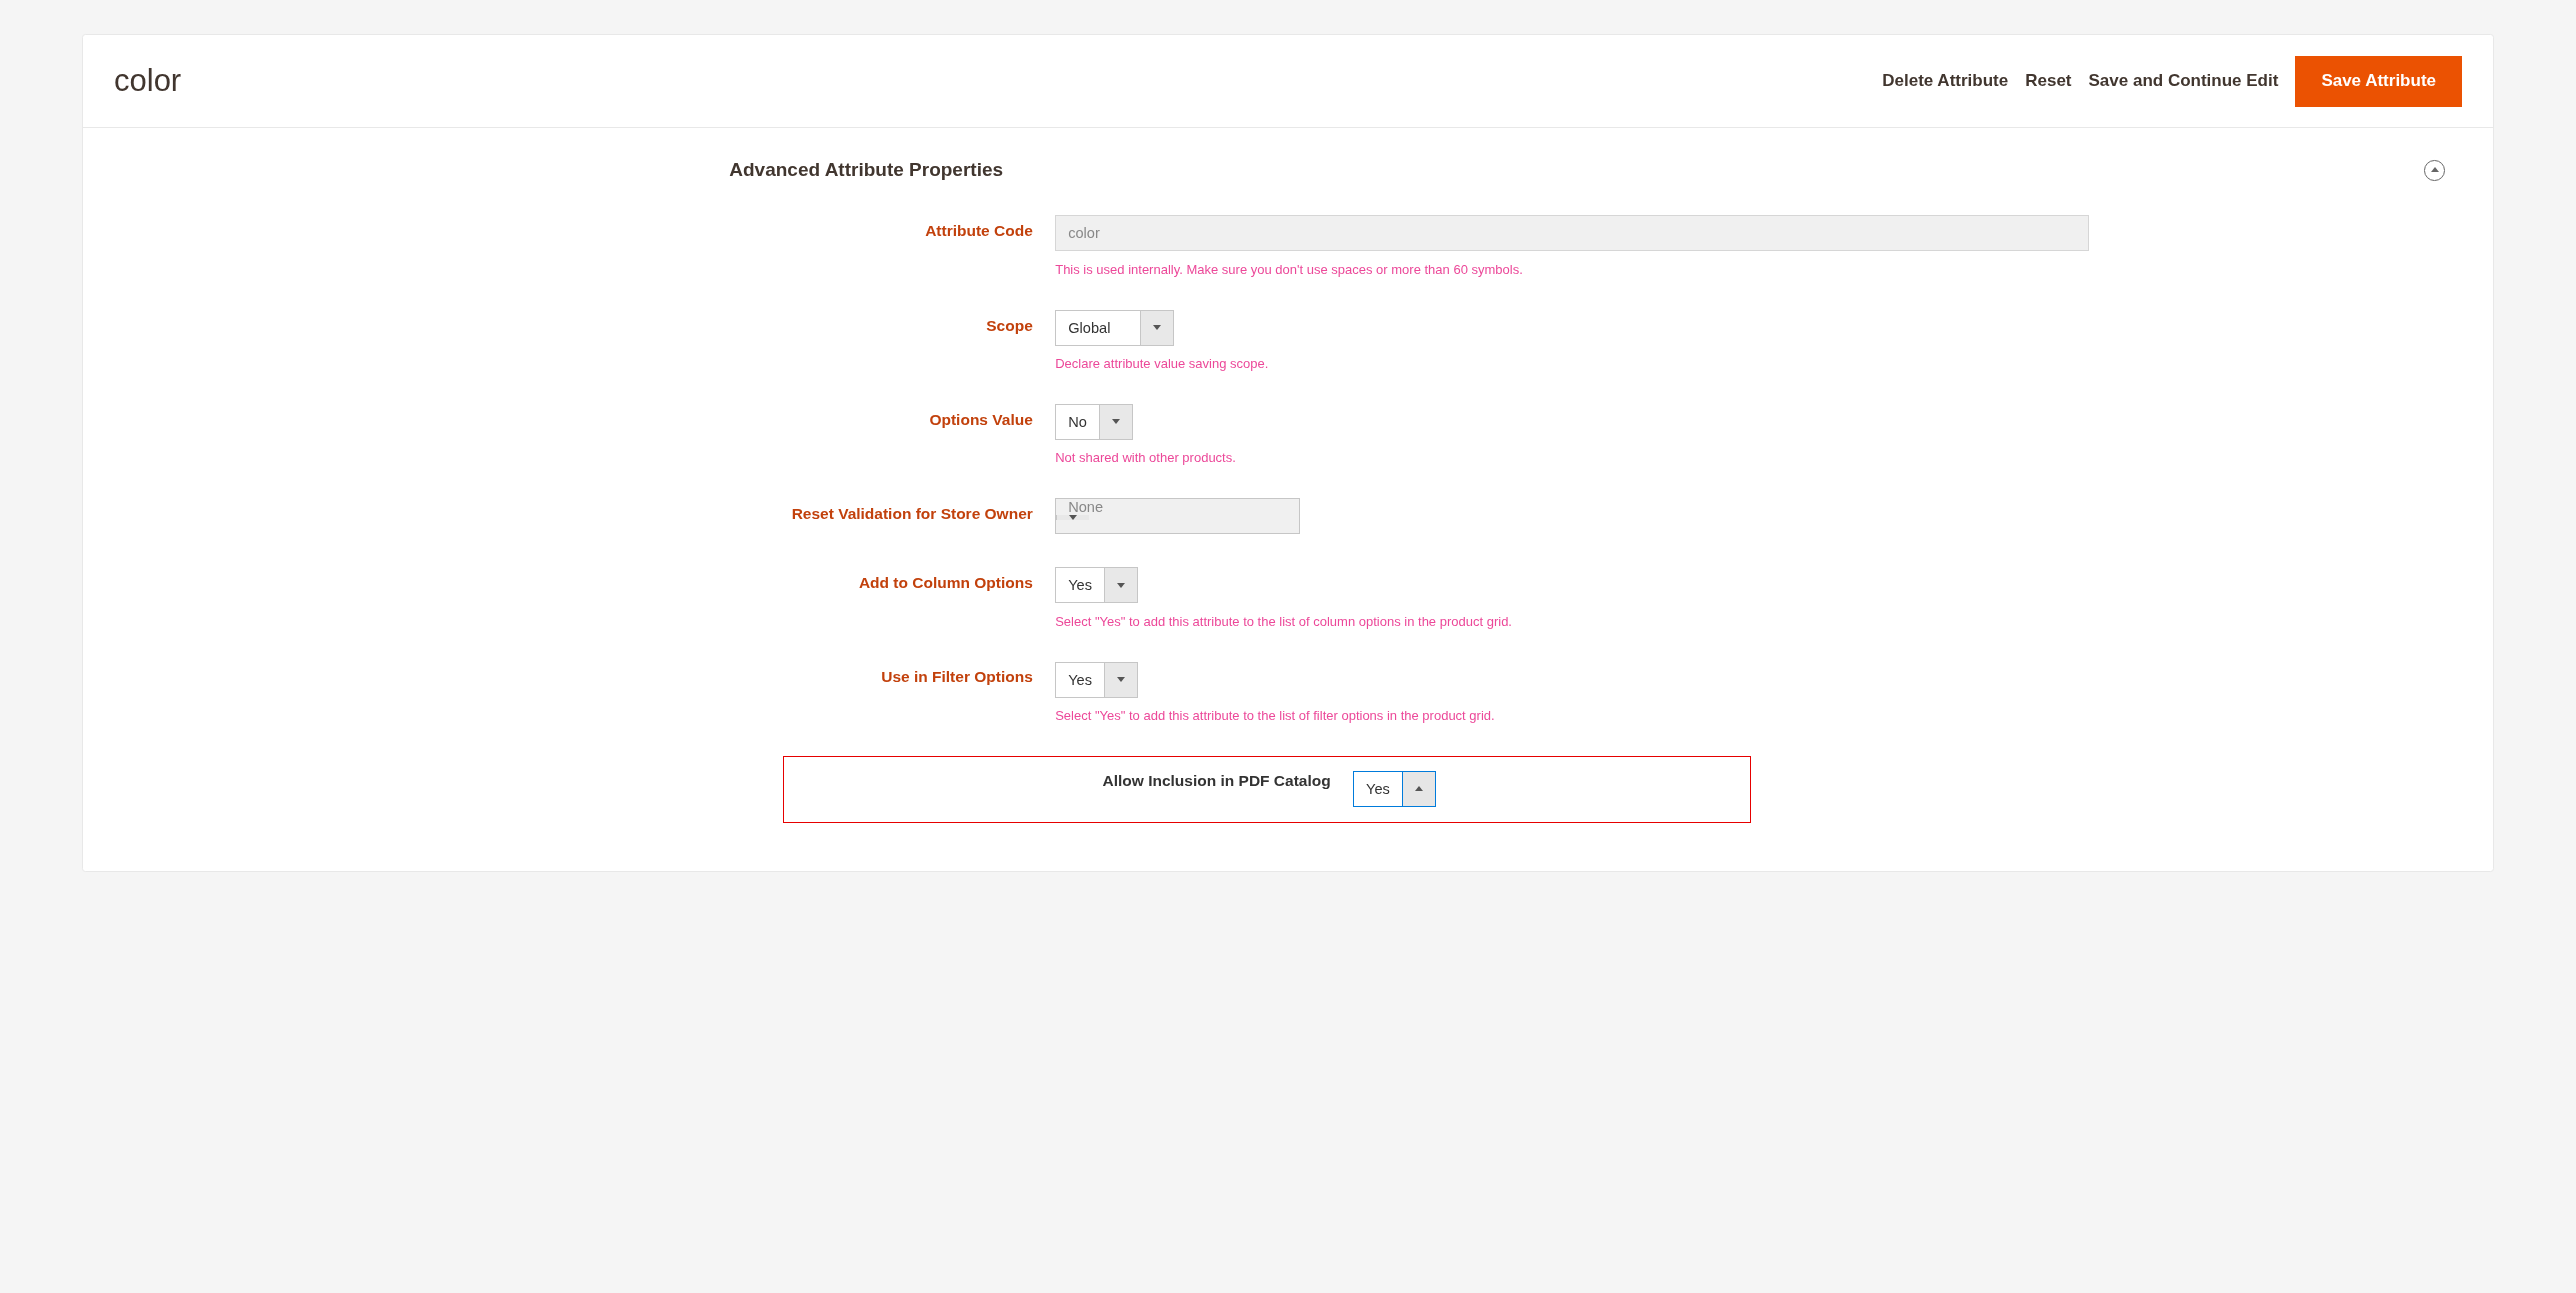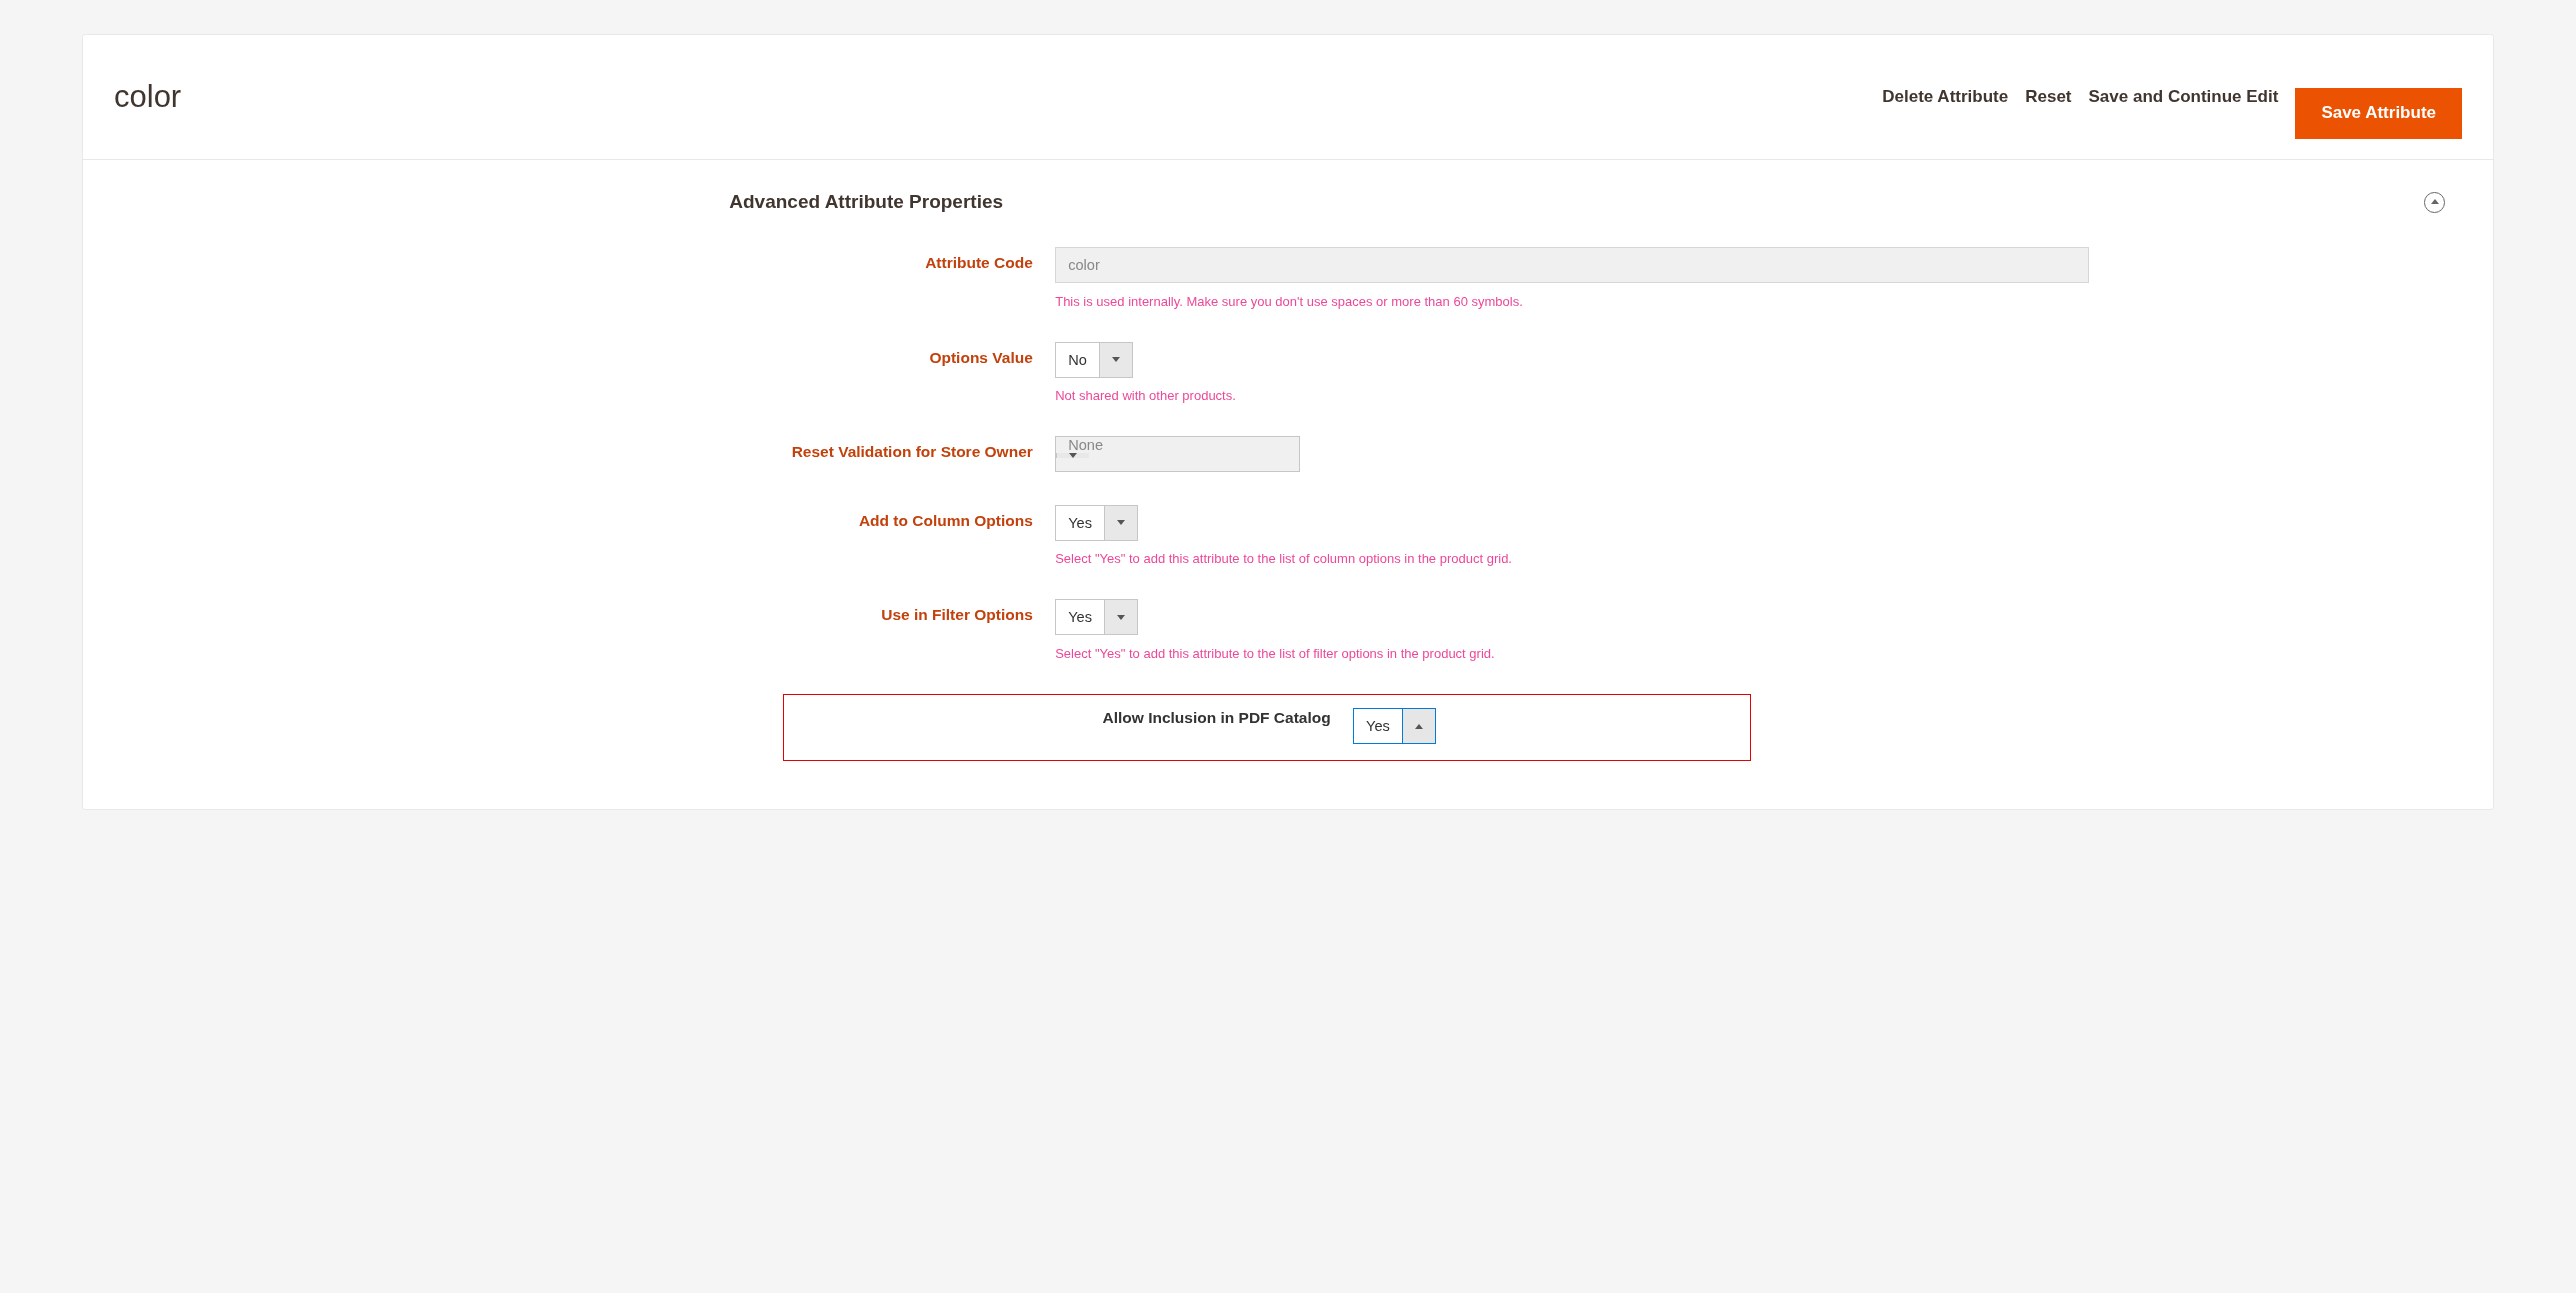--- a/index.html
+++ b/index.html
@@ -45,21 +45,20 @@
     user-select: none;
   }
   .primary-btn {
     background: #eb5202;
     color: #fff;
     font-size: 17px;
     font-weight: 600;
     border: none;
     padding: 15.5px 26px;
     cursor: pointer;
-    margin-top: 32px;
   }
   .content {
     padding: 31px 41px 48px;
   }
   .section-head {
     display: flex;
     align-items: center;
     justify-content: space-between;
     margin-bottom: 34px;
     margin-left: 26%;
@@ -218,20 +217,32 @@
       </div>
 
       <div class="form-row">
         <div class="row-label">Attribute Code</div>
         <div class="row-control">
           <input class="txt-input" disabled="" value="color" style="">
           <div class="help-note">This is used internally. Make sure you don't use spaces or more than 60 symbols.</div>
         </div>
       </div>
 
+      <div class="form-row">
+        <div class="row-label">Scope</div>
+        <div class="row-control">
+          <div class="select select-w-global">
+            <div class="select-value">Global</div>
+            <div class="select-btn">
+                <span class="tri-down"></span>
+              </div>
+          </div>
+          <div class="help-note">Declare attribute value saving scope.</div>
+        </div>
+      </div>
 
       <div class="form-row">
         <div class="row-label">Options Value</div>
         <div class="row-control">
           <div class="select select-w-sm">
             <div class="select-value">No</div>
             <div class="select-btn">
                 <span class="tri-down"></span>
               </div>
           </div>

